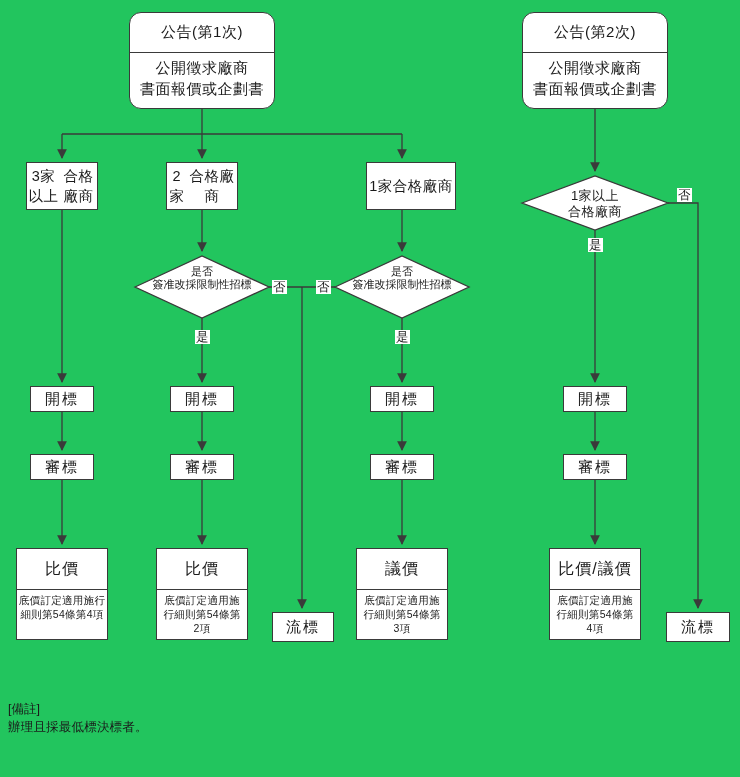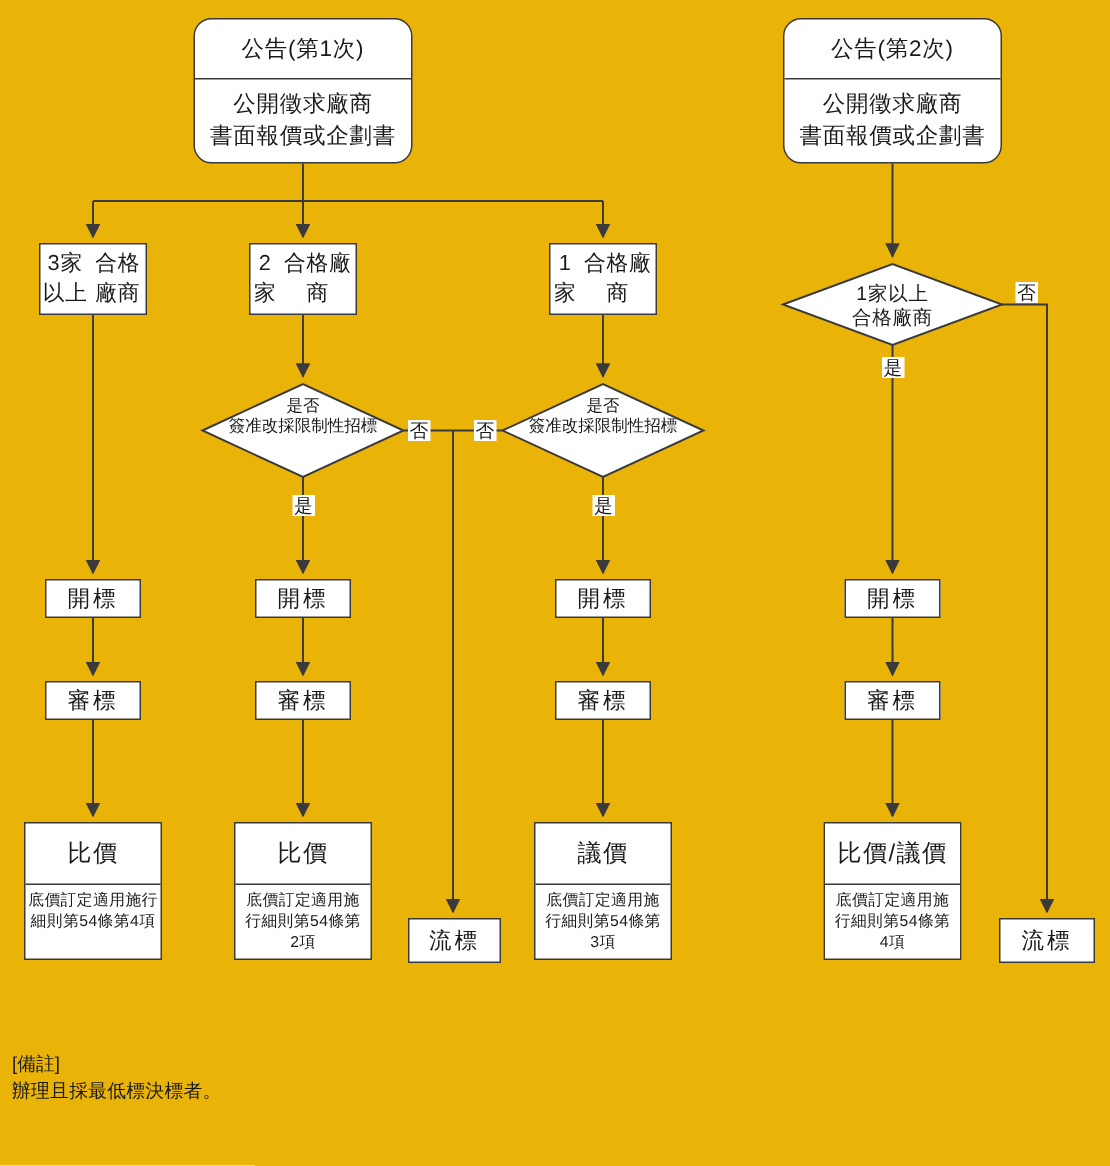--- a/index.html
+++ b/index.html
@@ -4,39 +4,39 @@
 <style>
   * { margin:0; padding:0; box-sizing:border-box; }
   html,body { background:#ffffff; }
   body {
     font-family:"Liberation Sans","DejaVu Sans",sans-serif;
     color:#1a1a1a;
     -webkit-font-smoothing:antialiased;
   }
   .canvas {
     position:relative; width:740px; height:777px;
-    background:#eab308; overflow:hidden;
+    background:#22c55e; overflow:hidden;
   }
   .svg-layer { position:absolute; left:0; top:0; }
 
   .node {
     position:absolute; background:#ffffff;
     border:1.5px solid #3a3a3a; text-align:center;
   }
   .rounded { border-radius:12px; }
 
   .sect-title {
     height:40px; display:flex; align-items:center; justify-content:center;
     border-bottom:1.5px solid #3a3a3a;
     font-size:15px; letter-spacing:0.5px;
   }
   .sect-body {
     height:54px; display:flex; flex-direction:column;
     align-items:center; justify-content:center;
-    font-size:15px; line-height:21px; letter-spacing:0.5px;
+    font-size:15px; line-height:21px; letter-spacing:0.5px;font-family:Liberation Mono, monospace;
   }
 
   .branch {
     display:flex; flex-direction:row; align-items:center; justify-content:center;
     font-size:14.5px; line-height:20px; letter-spacing:0.5px;
   }
 
   .step {
     display:flex; align-items:center; justify-content:center;
     font-size:15px; letter-spacing:2px;
@@ -134,21 +134,21 @@
   </div>
 
   <div class="node branch" style="left:26px; top:162px; width:72px; height:48px;">
     <span>3家以上</span>
     <span>合格廠商</span>
   </div>
   <div class="node branch" style="left:166px; top:162px; width:72px; height:48px;">
     <span>2家</span>
     <span>合格廠商</span>
   </div>
-  <div class="node branch" style="left:366px; top:162px; width:72px; height:48px;">
+  <div class="node branch" style="left:366px; top:162px; width:90px; height:48px;">
     <span>1家</span>
     <span>合格廠商</span>
   </div>
 
   <div class="diamond-text dt-small" style="left:135px; top:265px; width:134px;">
     <div>是否</div>
     <div>簽准改採限制性招標</div>
   </div>
   <div class="diamond-text dt-small" style="left:335px; top:265px; width:134px;">
     <div>是否</div>

